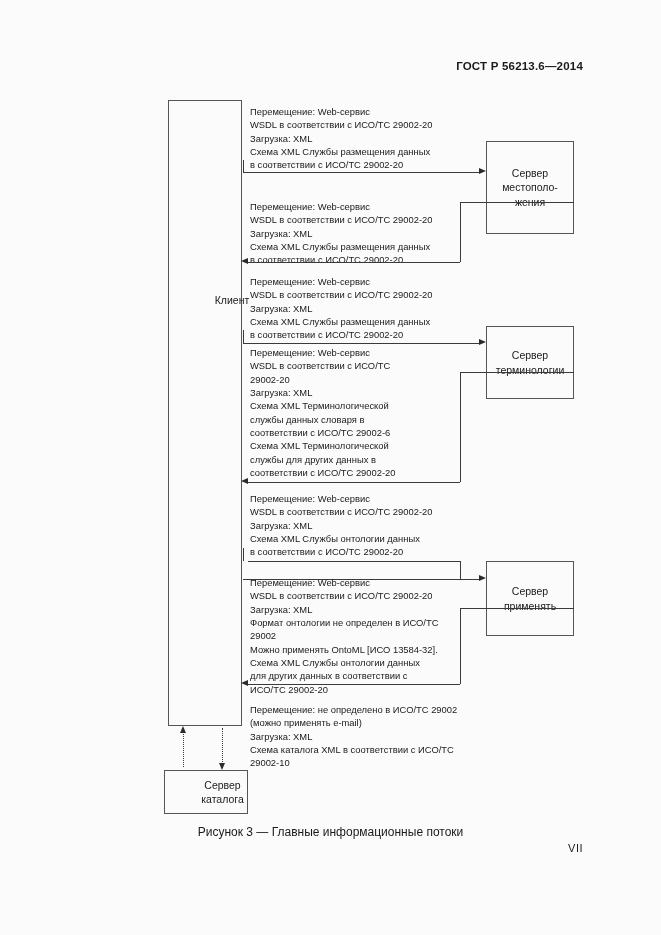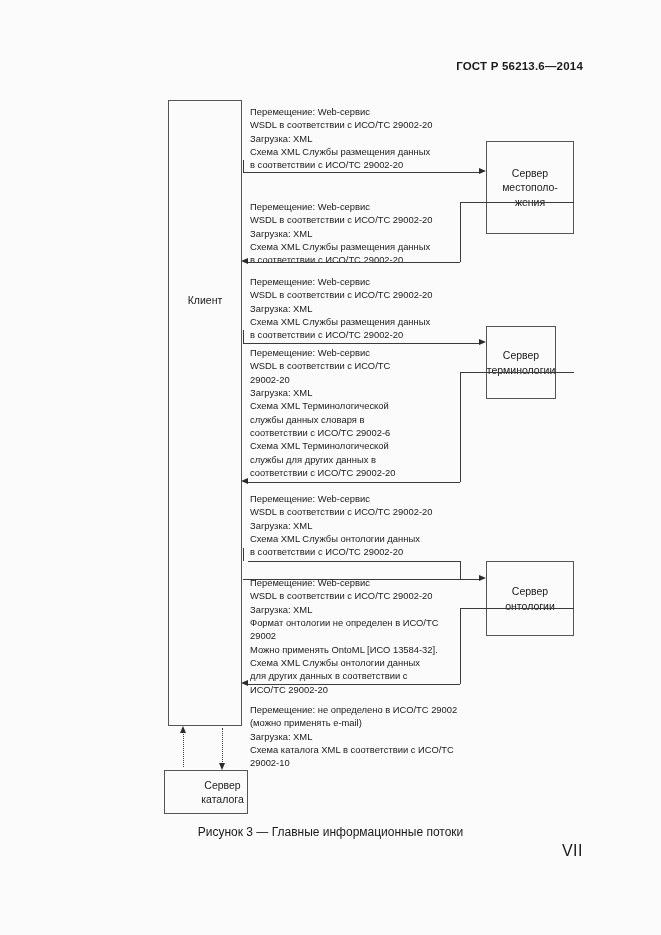--- a/index.html
+++ b/index.html
@@ -27,21 +27,21 @@
     top: 60px;
     font-size: 11.5px;
     font-weight: bold;
     letter-spacing: 0.2px;
     white-space: nowrap;
   }
   .page-number {
     position: absolute;
     right: 78px;
     top: 842px;
-    font-size: 16px;
+    font-size: 11px;
     letter-spacing: 0.5px;
   }
   .figure-caption {
     position: absolute;
     left: 0;
     right: 0;
     top: 825px;
     text-align: center;
     font-size: 12px;
   }
@@ -56,36 +56,37 @@
     background: #fbfbfb;
     box-sizing: border-box;
   }
   .client-label {
     position: absolute;
     left: 168px;
     top: 294px;
     width: 74px;
     text-align: center;
     font-size: 10.5px;
+    padding-left: 27px;
   }
   
   .server-box {
     position: absolute;
     border: 1px solid #555;
     background: #fbfbfb;
     box-sizing: border-box;
     display: flex;
     align-items: center;
     justify-content: center;
     text-align: center;
     font-size: 10.5px;
     line-height: 1.35;
   }
   .srv-location { left: 486px; top: 141px; width: 88px; height: 93px; }
-  .srv-terminology { left: 486px; top: 326px; width: 70px; height: 73px; }
+  .srv-terminology { left: 486px; top: 326px; width: 88px; height: 73px; }
   .srv-ontology { left: 486px; top: 561px; width: 88px; height: 75px; }
   .srv-catalog { left: 164px; top: 770px; width: 84px; height: 44px; padding-left: 33px; }
 
   
   .flow-text {
     position: absolute;
     font-size: 9.4px;
     line-height: 1.42;
     white-space: pre-line;
     color: #1a1a1a;
@@ -148,21 +149,21 @@
 
   <div class="client-box"></div>
   <div class="client-label">Клиент</div>
 
   <div class="server-box srv-location">Сервер
 местополо-
 жения</div>
   <div class="server-box srv-terminology">Сервер
 терминологии</div>
   <div class="server-box srv-ontology">Сервер
-онтологии</div>
+применять</div>
   <div class="server-box srv-catalog">Сервер
 каталога</div>
 
   <div class="flow-text" style="left:250px; top:105px; width:232px;">Перемещение: Web-сервис
 WSDL в соответствии с ИСО/ТС 29002-20
 Загрузка: XML
 Схема   XML Службы размещения  данных
 в  соответствии с ИСО/ТС 29002-20</div>
   <div class="ln ln-v" style="left:243px; top:170px; height:1px;"></div>
   <div class="ln ln-h" style="left:243px; top:170px; width:0px;"></div>

